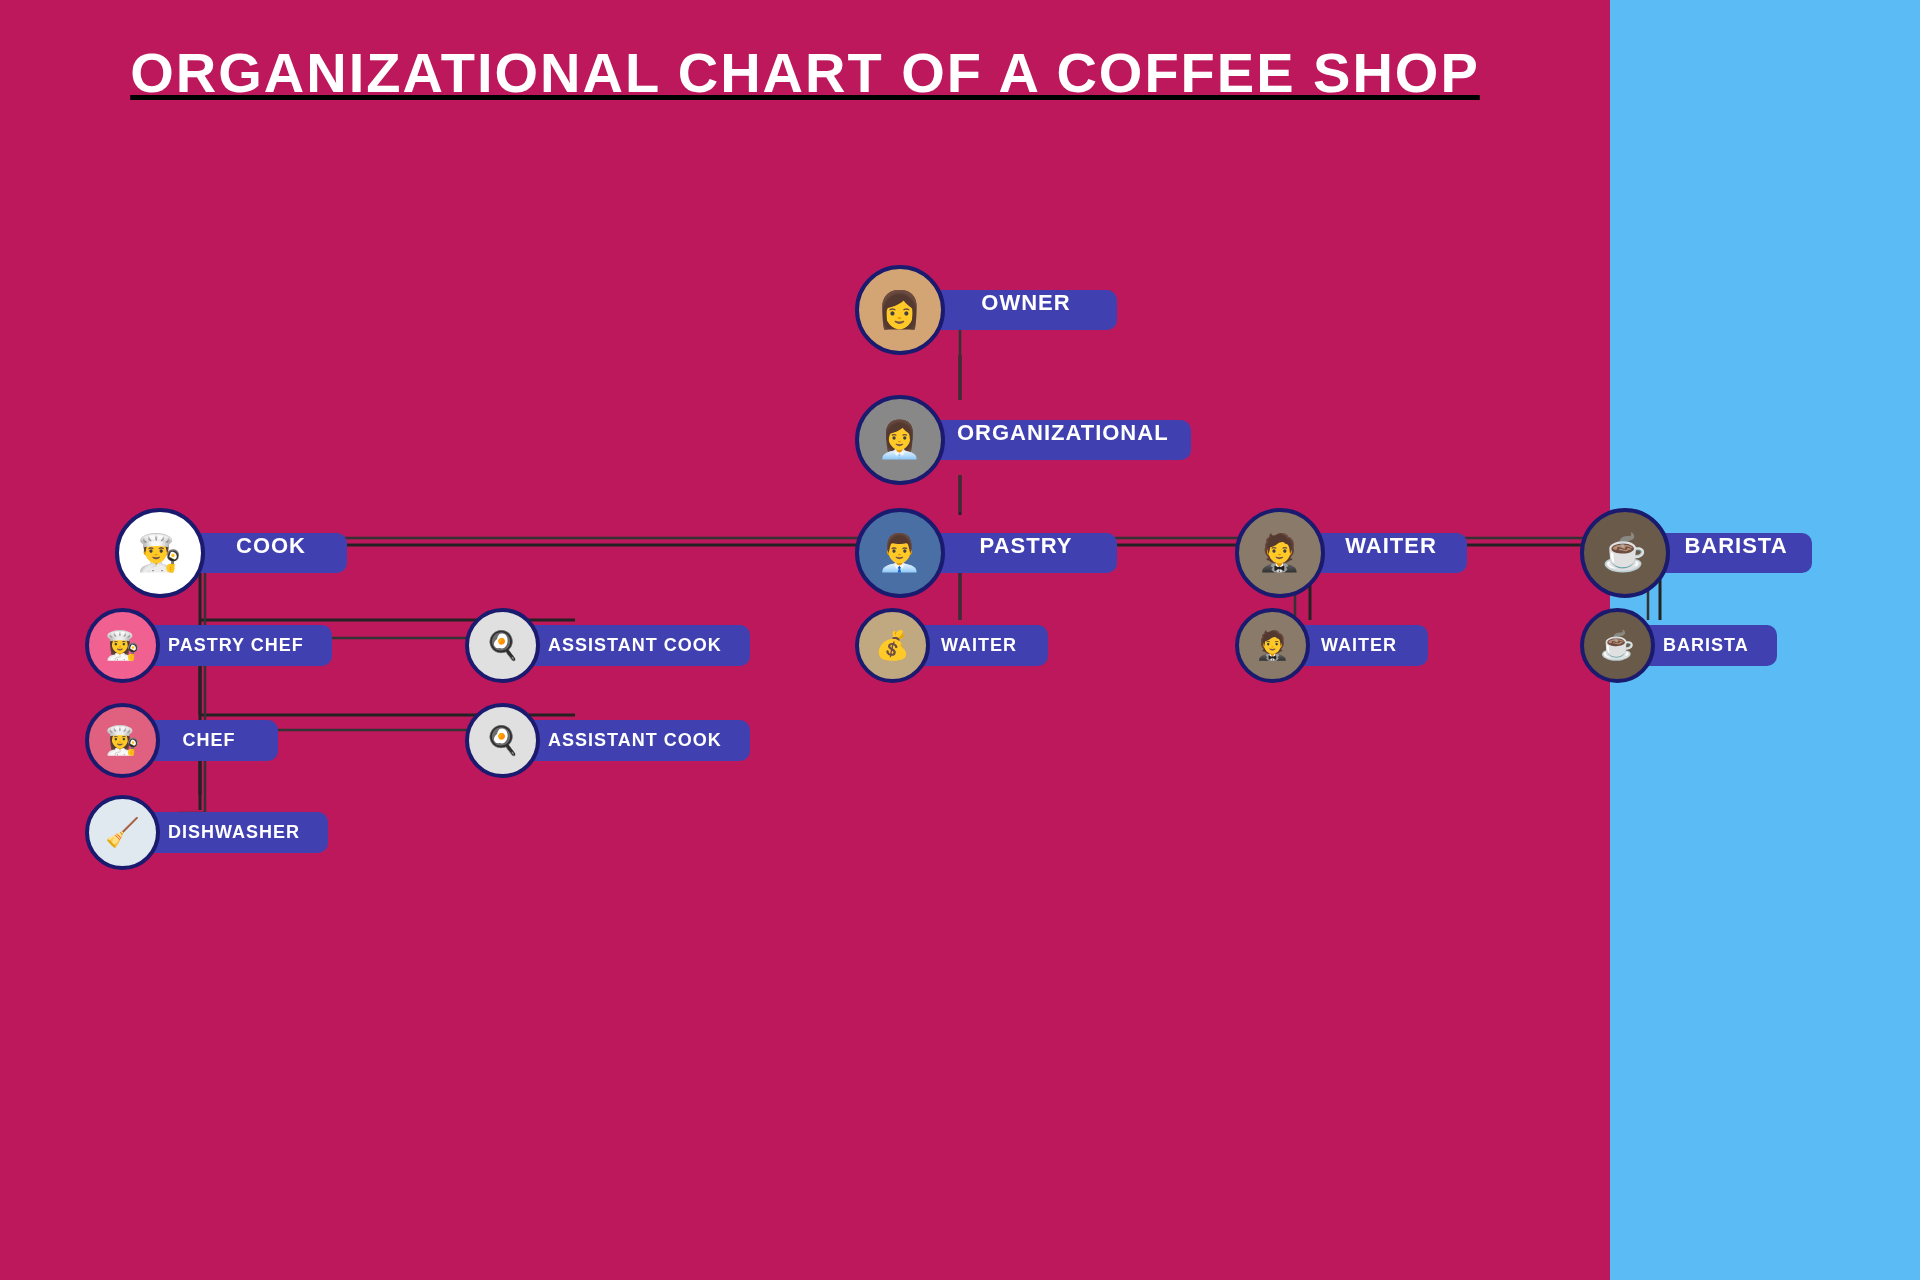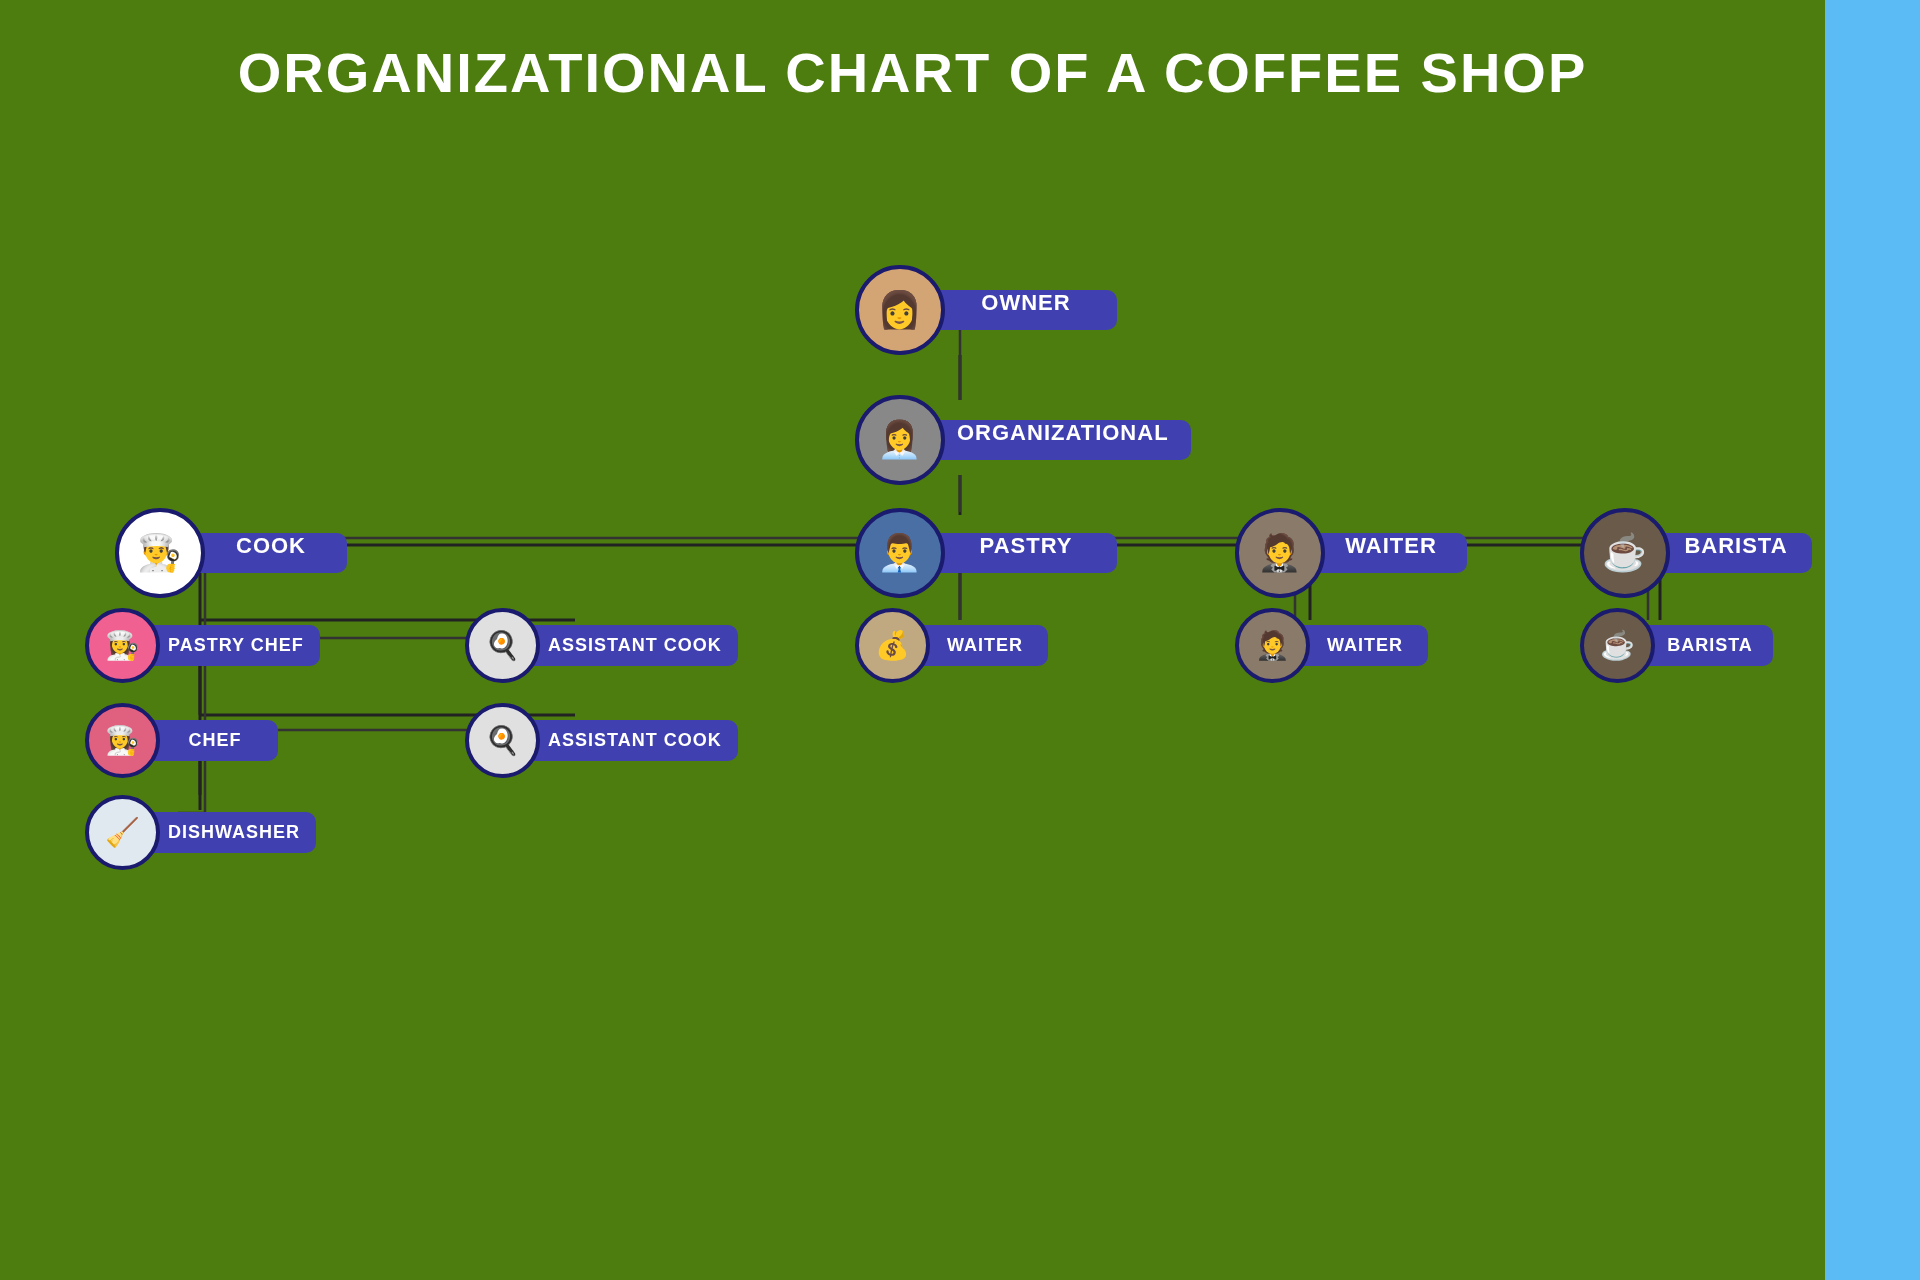--- a/index.html
+++ b/index.html
@@ -4,25 +4,26 @@
   <style>
     * { box-sizing: border-box; margin: 0; padding: 0; }
     body {
       background-color: #5bbcf5;
       font-family: Arial, Helvetica, sans-serif;
       min-height: 1280px;
       width: 1920px;
       overflow-x: hidden;
     }
     .page {
-      width: 1825px;
+      width: 1610px;
       min-height: 1280px;
-      background: #4d7c0f;
+      background: #be185d;
       position: relative;
       padding: 40px 0;
+      text-decoration: underline;
     }
     .title {
       text-align: center;
       font-size: 56px;
       font-weight: 900;
       color: #fff;
       letter-spacing: 2px;
       margin-bottom: 40px;
       text-transform: uppercase;
     }
@@ -75,21 +76,21 @@
       margin-left: -38px;
       min-width: 180px;
       text-align: center;
       z-index: 1;
     }
     .label-box.wide {
       min-width: 210px;
     }
     .label-box.small {
       font-size: 18px;
-      padding: 10px 16px 10px 40px;
+      padding: 10px 28px 10px 40px;
       margin-left: -32px;
       min-width: 150px;
       text-align: center;
     }
 
     
     .av-owner { background: #d4a574; }
     .av-admin { background: #888; }
     .av-chef { background: #fff; }
     .av-manager { background: #4a6fa5; }

